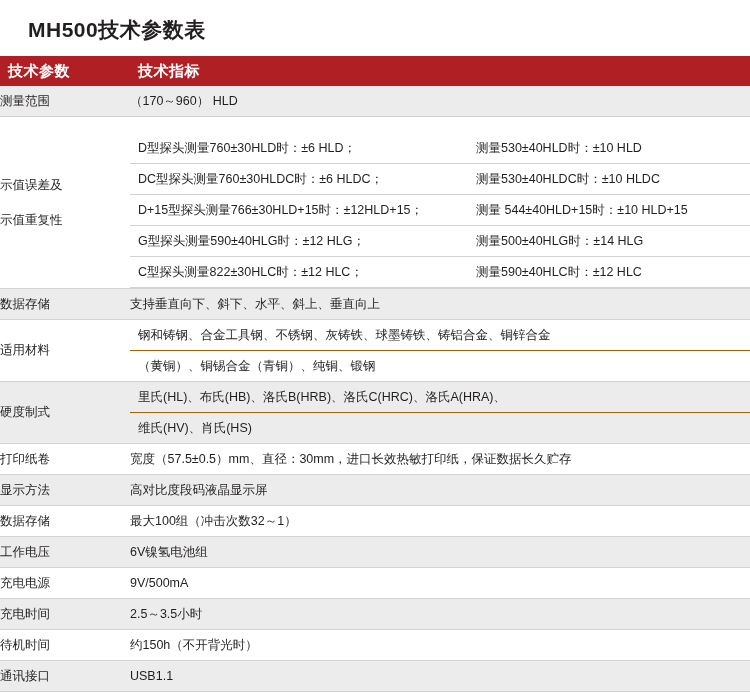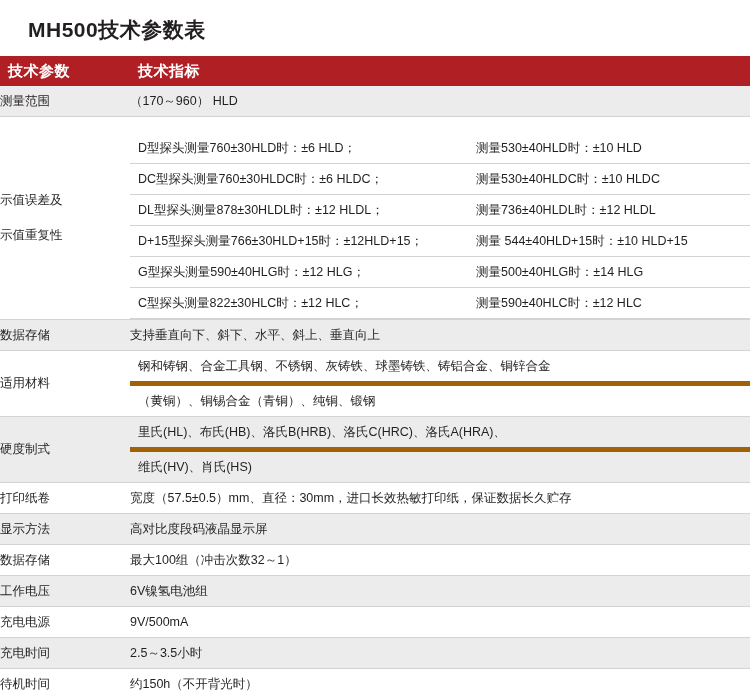--- a/index.html
+++ b/index.html
@@ -82,21 +82,21 @@
   }
   .sub-table td.left { width: 336px; padding-left: 8px; }
   .sub-table td.right { padding-left: 2px; }
   .sub-table tr:not(:last-child) td { border-bottom: 1px solid #d3d3d3; }
 
   .stack-line {
     height: 30px;
     line-height: 30px;
     padding-left: 8px;
   }
-  .stack-line.divider { border-bottom: 5px solid #a16207; }
+  .stack-line.divider { border-bottom: 1px solid #a16207; }
 
   .nowrap { white-space: nowrap; }
 </style>
 </head>
 <body>
 
 <div class="page">
 
   <div class="title">MH500技术参数表</div>
 
@@ -123,24 +123,20 @@
             <tbody>
               <tr>
                 <td class="left nowrap">D型探头测量760±30HLD时：±6 HLD；</td>
                 <td class="right nowrap">测量530±40HLD时：±10 HLD</td>
               </tr>
               <tr>
                 <td class="left nowrap">DC型探头测量760±30HLDC时：±6 HLDC；</td>
                 <td class="right nowrap">测量530±40HLDC时：±10 HLDC</td>
               </tr>
               <tr>
-                <td class="left nowrap">DL型探头测量878±30HLDL时：±12 HLDL；</td>
-                <td class="right nowrap">测量736±40HLDL时：±12 HLDL</td>
-              </tr>
-              <tr>
                 <td class="left nowrap">D+15型探头测量766±30HLD+15时：±12HLD+15；</td>
                 <td class="right nowrap">测量 544±40HLD+15时：±10 HLD+15</td>
               </tr>
               <tr>
                 <td class="left nowrap">G型探头测量590±40HLG时：±12 HLG；</td>
                 <td class="right nowrap">测量500±40HLG时：±14 HLG</td>
               </tr>
               <tr>
                 <td class="left nowrap">C型探头测量822±30HLC时：±12 HLC；</td>
                 <td class="right nowrap">测量590±40HLC时：±12 HLC</td>

